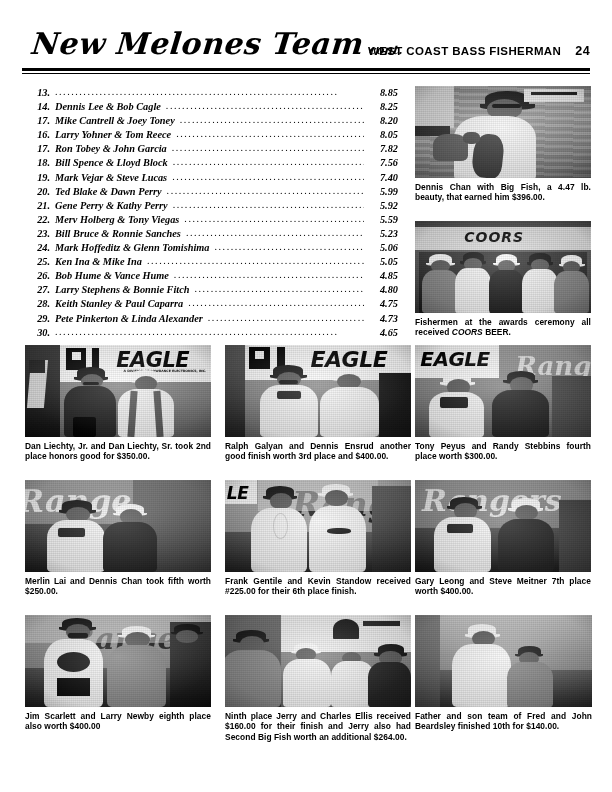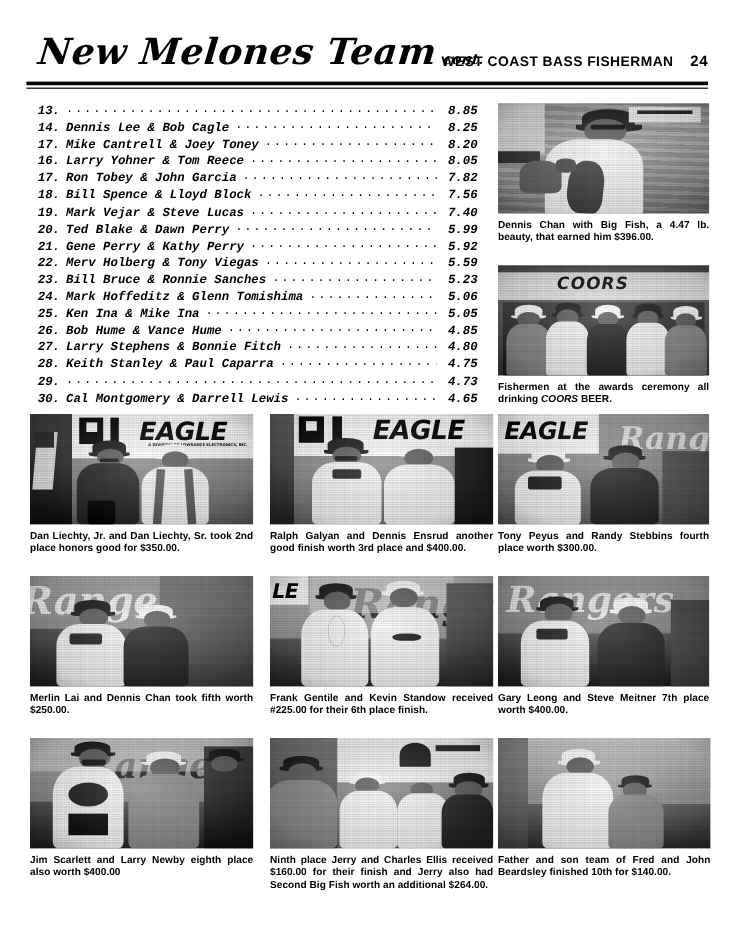--- a/index.html
+++ b/index.html
@@ -76,21 +76,21 @@
   
   .results {
     position: absolute;
     left: 30px;
     top: 86px;
     width: 368px;
   }
   .result-row {
     display: flex;
     align-items: center;
-    font-family: Liberation Mono, monospace;
+    font-family: Liberation Serif, serif;
     font-style: italic;
     font-weight: bold;
     font-size: 10.3px;
     line-height: 14.1px;
     white-space: nowrap;
   }
   .result-rank {
     width: 20px;
     text-align: right;
     flex: 0 0 auto;
@@ -316,26 +316,26 @@
       <span class="result-weight">4.80</span>
     </div>
     <div class="result-row">
       <span class="result-rank">28.</span>
       <span class="result-name">Keith Stanley &amp; Paul Caparra</span>
       <span class="result-leader">......................................................................</span>
       <span class="result-weight">4.75</span>
     </div>
     <div class="result-row">
       <span class="result-rank">29.</span>
+      <span class="result-name">Pete Pinkerton &amp; Linda Alexander</span>
       <span class="result-leader">......................................................................</span>
       <span class="result-weight">4.73</span>
     </div>
     <div class="result-row">
       <span class="result-rank">30.</span>
-      <span class="result-name">Cal Montgomery &amp; Darrell Lewis</span>
       <span class="result-leader">......................................................................</span>
       <span class="result-weight">4.65</span>
     </div>
   </div>
 
 <div class="photo-block" style="left:415px; top:86px; width:176px;">
   <div class="photo" style="height:92px;">
     <div class="ph-bg" style="background:linear-gradient(175deg,#8e8e8a 0%,#a5a5a0 38%,#7d7d79 100%);"></div>
     <div class="ph-bg" style="background:repeating-linear-gradient(2deg, rgba(255,255,255,.10) 0 3px, rgba(0,0,0,.07) 3px 7px);"></div>
     <div style="position:absolute;left:-4%;top:0;width:26%;height:46%;background:#cfcfc9;"></div>
@@ -385,21 +385,21 @@
     <div class="torso" style="left:61%; top:52%; width:20%; height:48%;"></div>
     <div class="cap white" style="left:83%; top:37%; width:12%; height:11%;">
         <div class="brim"></div>
       </div>
     <div class="head" style="left:84%; top:43%; width:10%; height:13%;"></div>
     <div class="torso mid" style="left:79%; top:54%; width:20%; height:46%;"></div>
     <div class="grain"></div>
       <div class="vign"></div>
   </div>
   <div class="caption">
-    <span>Fishermen at the awards ceremony all drinking </span><span class="em">COORS</span><span> BEER.</span>
+    <span>Fishermen at the awards ceremony all received </span><span class="em">COORS</span><span> BEER.</span>
   </div>
 </div>
 
 <div class="photo-block" style="left:25px; top:345px; width:186px;">
   <div class="photo" style="height:92px;">
     <div class="ph-bg" style="background:linear-gradient(180deg,#9c9a93 0%,#8a887f 55%,#6d6b64 100%);"></div>
     <div class="banner" style="left:18%; top:0; width:82%; height:40%; background:#f0f0ec;"></div>
     <div class="banner-text" style="left:49%; top:3%; font-size:21px;">EAGLE</div>
     <div class="banner-text" style="left:53%; top:26%; font-size:3.2px; font-style:normal; letter-spacing:0;">A DIVISION OF LOWRANCE ELECTRONICS, INC.</div>
     <div style="position:absolute;left:22%;top:3%;width:11%;height:24%;background:#181715;"></div>

